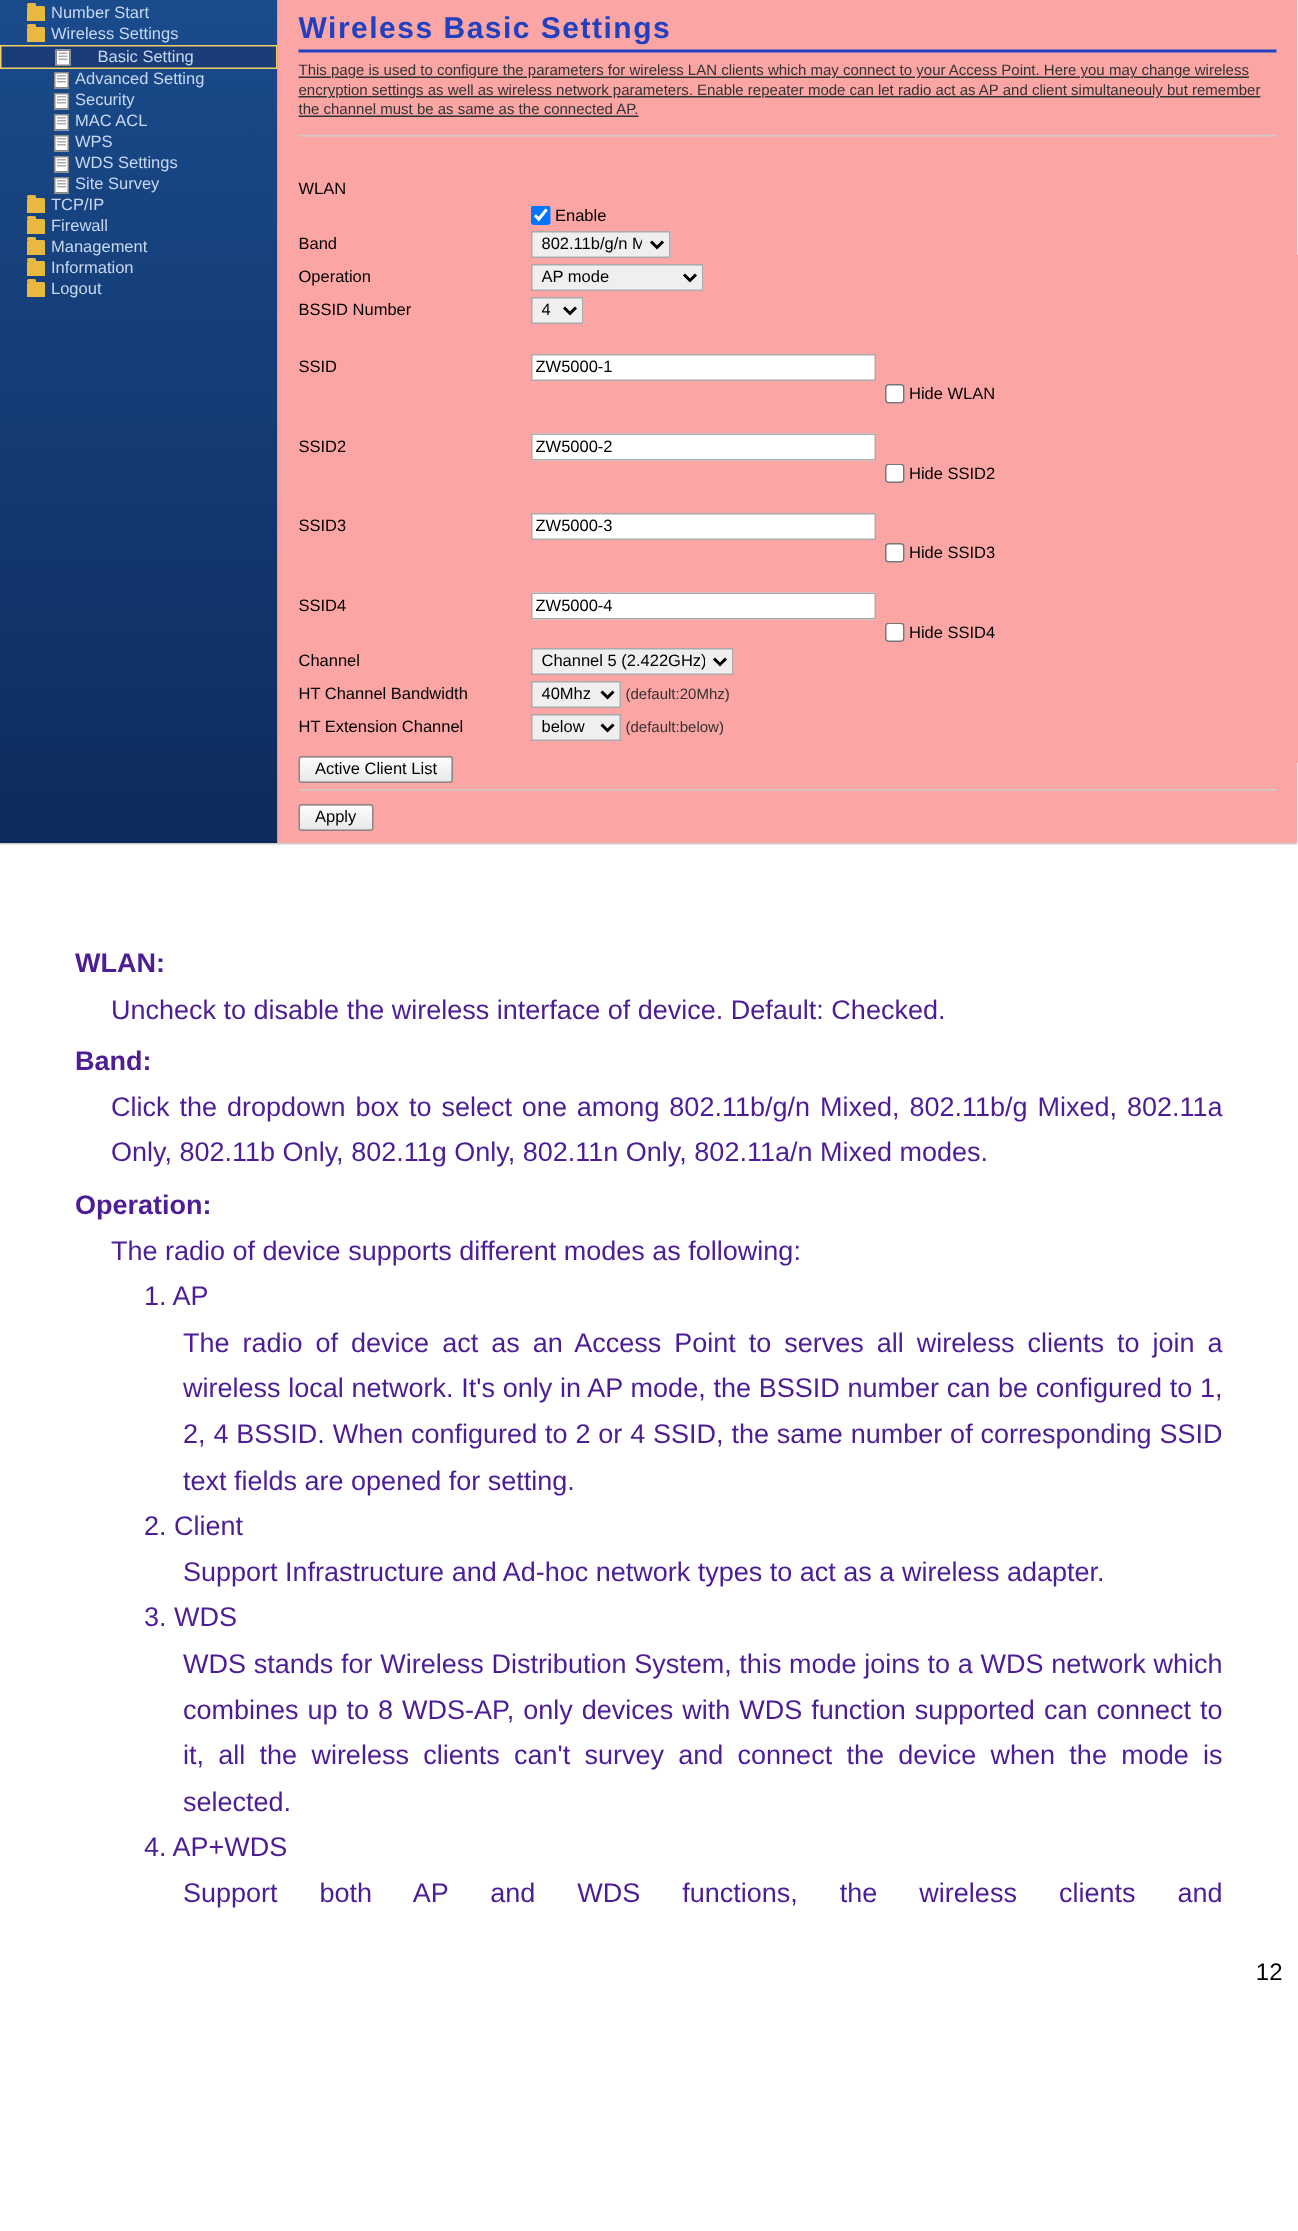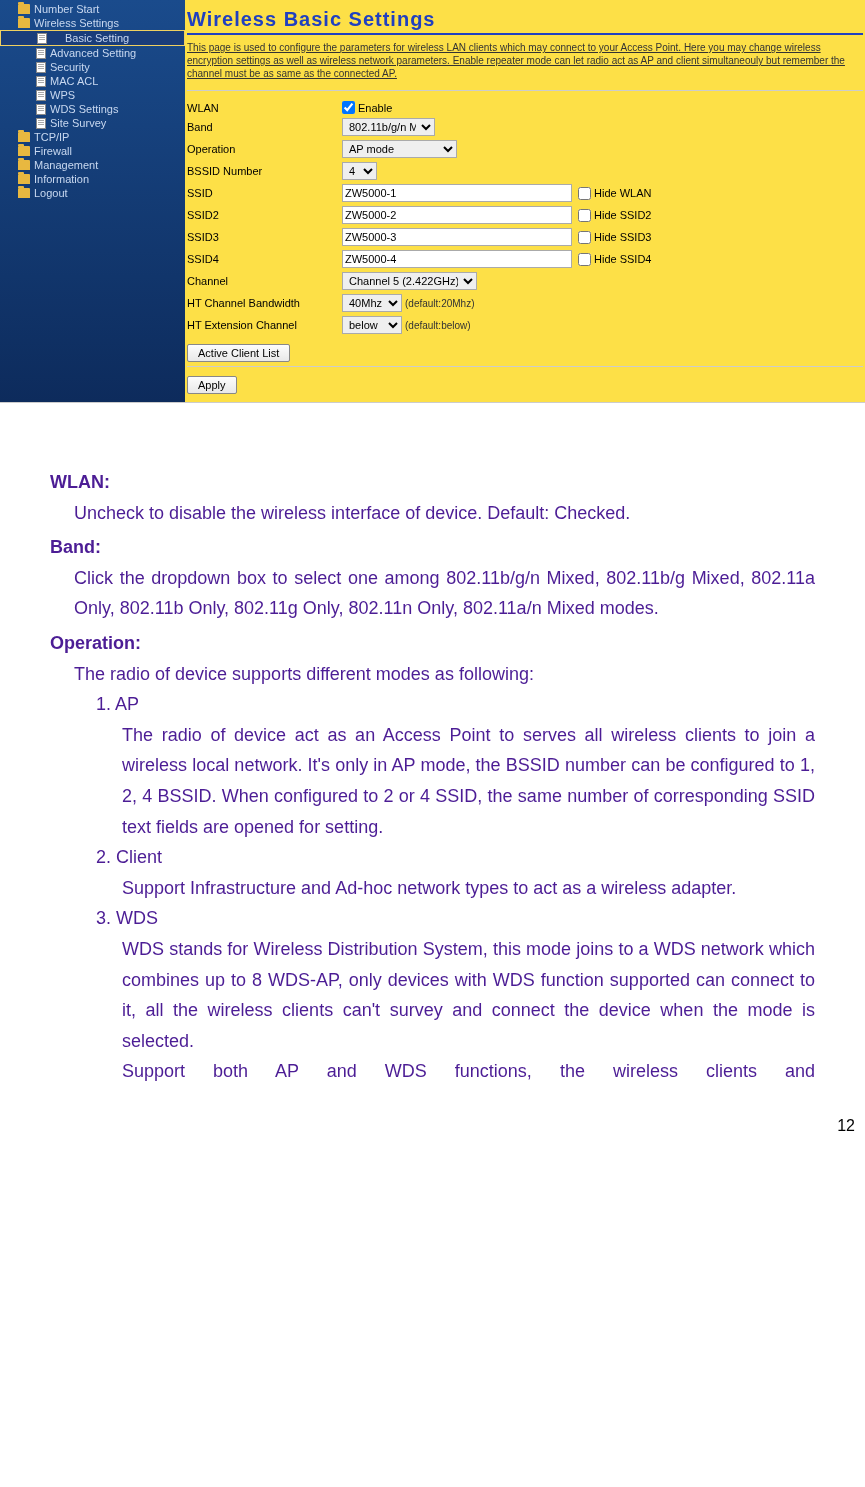--- a/index.html
+++ b/index.html
@@ -60,22 +60,22 @@
       content: '';
       position: absolute;
       top: 1px; left: 1px; right: 1px;
       height: 1px;
       background: #aaa;
       box-shadow: 0 2px 0 #aaa, 0 4px 0 #aaa;
     }
     
     .main-panel {
       flex: 1;
-      padding: 8px 2px;
-      background: #fde047;
+      padding: 8px 14px;
+      background: #fca5a5;
     }
     
     .panel-title {
       color: #2040c0;
       font-size: 20px;
       font-weight: bold;
       letter-spacing: 1px;
       border-bottom: 2px solid #2040c0;
       padding-bottom: 2px;
       margin-bottom: 6px;
@@ -114,20 +114,21 @@
     .bssid-select { width: 35px; }
     .chan-select { width: 135px; }
     .ht-select { width: 60px; }
     
     .checkbox-wrap {
       display: inline-flex;
       align-items: center;
       gap: 3px;
       margin-left: 6px;
       font-size: 11px;
+      margin-top: 36px;
     }
     
     input[type=checkbox] { width: 13px; height: 13px; }
     
     .default-note { font-size: 10px; color: #333; margin-left: 3px; }
     
     .btn {
       font-size: 11px;
       padding: 2px 10px;
       border: 1px solid #888;
@@ -328,16 +329,17 @@
   <div class="term">Band:</div>
   <div class="desc">Click the dropdown box to select one among 802.11b/g/n Mixed, 802.11b/g Mixed, 802.11a Only, 802.11b Only, 802.11g Only, 802.11n Only, 802.11a/n Mixed modes.</div>
   <div class="term">Operation:</div>
   <div class="desc" style="text-align:left">The radio of device supports different modes as following:</div>
   <div class="num-item">1. AP</div>
   <div class="sub-desc">The radio of device act as an Access Point to serves all wireless clients to join a wireless local network. It's only in AP mode, the BSSID number can be configured to 1, 2, 4 BSSID. When configured to 2 or 4 SSID, the same number of corresponding SSID text fields are opened for setting.</div>
   <div class="num-item">2. Client</div>
   <div class="sub-desc">Support Infrastructure and Ad-hoc network types to act as a wireless adapter.</div>
   <div class="num-item">3. WDS</div>
   <div class="sub-desc">WDS stands for Wireless Distribution System, this mode joins to a WDS network which combines up to 8 WDS-AP, only devices with WDS function supported can connect to it, all the wireless clients can't survey and connect the device when the mode is selected.</div>
+  <div class="num-item">4. AP+WDS</div>
   <div class="sub-desc" style="text-align-last:justify">Support both AP and WDS functions, the wireless clients and</div>
 </div>
 
 <div class="page-num">12</div>
 
 </body></html>

